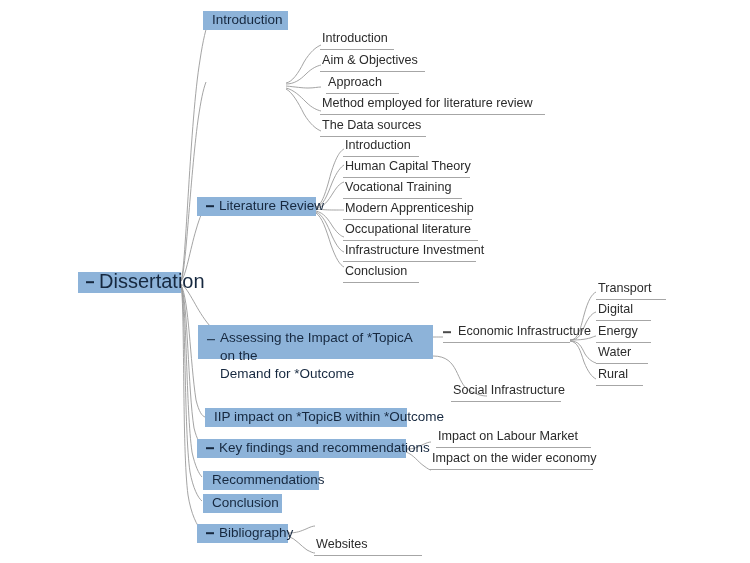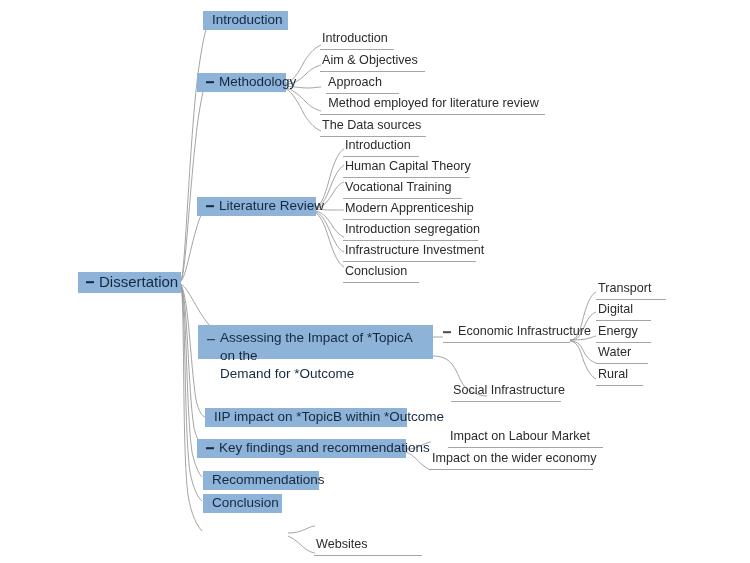--- a/index.html
+++ b/index.html
@@ -47,21 +47,21 @@
     display: flex;
     align-items: center;
   }
   .node.fill.two-line {
     white-space: normal;
     align-items: flex-start;
     padding-top: 4px;
     line-height: 1.32;
   }
   .node.fill.root {
-    font-size: 15px;
+    font-size: 20px;
     padding: 3px 10px 4px 8px;
   }
 
   
   .node.plain {
     font-size: 12.6px;
     color: #2b2b2b;
     padding: 0 0 3px 0;
     border-bottom: 1px solid #a6a6a6;
     display: flex;
@@ -143,24 +143,20 @@
 
   <div class="node fill root" style="left:78px; top:272px; width:103px; height:21px;">
     <span class="collapse"></span>
     <span class="label">Dissertation</span>
   </div>
 
   <div class="node fill" style="left:203px; top:11px; width:85px; height:19px;">
     <span class="label">Introduction</span>
   </div>
 
-  <div class="node fill" style="left:197px; top:73px; width:89px; height:19px;">
-    <span class="collapse"></span>
-    <span class="label">Methodology</span>
-  </div>
 
   <div class="node fill" style="left:197px; top:197px; width:119px; height:19px;">
     <span class="collapse"></span>
     <span class="label">Literature Review</span>
   </div>
 
   <div class="node fill two-line" style="left:198px; top:325px; width:235px; height:34px;">
     <span class="collapse"></span>
     <span class="label" style="white-space:normal;">
       <span>Assessing the Impact of *TopicA on the</span><br>
@@ -178,51 +174,55 @@
   </div>
 
   <div class="node fill" style="left:203px; top:471px; width:116px; height:19px;">
     <span class="label">Recommendations</span>
   </div>
 
   <div class="node fill" style="left:203px; top:494px; width:79px; height:19px;">
     <span class="label">Conclusion</span>
   </div>
 
+  <div class="node fill" style="left:197px; top:524px; width:91px; height:19px;">
+    <span class="collapse"></span>
+    <span class="label">Bibliography</span>
+  </div>
 
   <div class="node plain" style="left:320px; top:31px; width:74px;">
     <span class="label">Introduction</span>
   </div>
   <div class="node plain" style="left:320px; top:53px; width:105px;">
     <span class="label">Aim &amp; Objectives</span>
   </div>
   <div class="node plain" style="left:320px; top:75px; width:73px;margin-left:6px;">
     <span class="label">Approach</span>
   </div>
-  <div class="node plain" style="left:320px; top:96px; width:225px;justify-content:center;">
+  <div class="node plain" style="left:320px; top:96px; width:225px;">
     <span class="label">Method employed for literature review</span>
   </div>
   <div class="node plain" style="left:320px; top:118px; width:106px;">
     <span class="label">The Data sources</span>
   </div>
 
   <div class="node plain" style="left:343px; top:138px; width:76px;">
     <span class="label">Introduction</span>
   </div>
   <div class="node plain" style="left:343px; top:159px; width:127px;">
     <span class="label">Human Capital Theory</span>
   </div>
   <div class="node plain" style="left:343px; top:180px; width:119px;">
     <span class="label">Vocational Training</span>
   </div>
   <div class="node plain" style="left:343px; top:201px; width:129px;">
     <span class="label">Modern Apprenticeship</span>
   </div>
   <div class="node plain" style="left:343px; top:222px; width:135px;">
-    <span class="label">Introduction segregation</span>
+    <span class="label">Occupational literature</span>
   </div>
   <div class="node plain" style="left:343px; top:243px; width:133px;">
     <span class="label">Infrastructure Investment</span>
   </div>
   <div class="node plain" style="left:343px; top:264px; width:76px;">
     <span class="label">Conclusion</span>
   </div>
 
   <div class="node plain" style="left:443px; top:324px; width:127px;">
     <span class="collapse"></span>
@@ -242,21 +242,21 @@
   <div class="node plain" style="left:596px; top:324px; width:55px;">
     <span class="label">Energy</span>
   </div>
   <div class="node plain" style="left:596px; top:345px; width:52px;">
     <span class="label">Water</span>
   </div>
   <div class="node plain" style="left:596px; top:367px; width:47px;">
     <span class="label">Rural</span>
   </div>
 
-  <div class="node plain" style="left:448px; top:429px; width:155px;">
+  <div class="node plain" style="left:436px; top:429px; width:155px;">
     <span class="label">Impact on Labour Market</span>
   </div>
   <div class="node plain" style="left:430px; top:451px; width:163px;">
     <span class="label">Impact on the wider economy</span>
   </div>
 
   <div class="node plain" style="left:314px; top:537px; width:108px;">
     <span class="label">Websites</span>
   </div>
 

